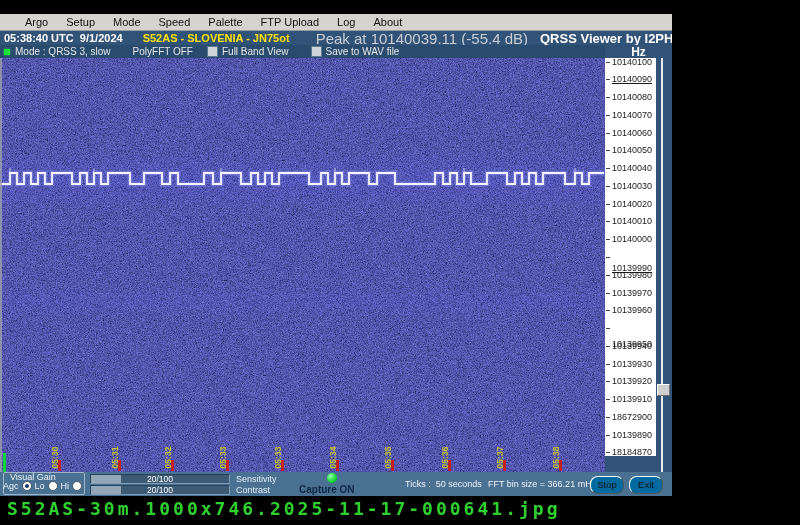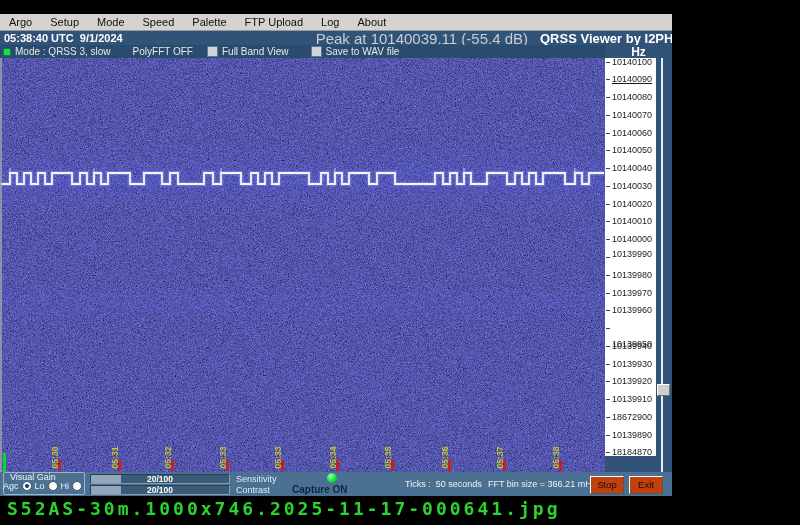--- a/index.html
+++ b/index.html
@@ -3,21 +3,21 @@
 <meta charset="utf-8">
 <title>QRSS Viewer</title>
 <style>
   html,body{margin:0;padding:0;}
   body{width:800px;height:525px;background:#000;position:relative;overflow:hidden;
        font-family:"Liberation Sans",sans-serif;-webkit-font-smoothing:none;}
   #app{position:absolute;left:0;top:14px;width:672px;height:481px;background:#315377;}
 
   
   .menubar{height:16px;background:#d6d3ce;border-bottom:1px solid #9a9a9a;
-           display:flex;align-items:center;font-size:11px;color:#101010;}
+           display:flex;align-items:center;font-size:11px;color:#101010;padding-left:16px;}
   .menu-item{padding:0 9px;cursor:default;white-space:nowrap;}
 
   
   .infobar{height:14px;background:#315377;display:flex;align-items:center;font-size:11px;}
   .dt{color:#fff;font-weight:bold;margin-left:4px;white-space:pre;}
   .station{color:#ffe400;font-weight:bold;margin-left:20px;white-space:pre;}
   .peak{color:#c9cdd6;font-size:15px;margin-left:auto;white-space:pre;}
   .apptitle{color:#fff;font-weight:bold;font-size:13px;margin-left:12px;margin-right:0px;white-space:nowrap;overflow:hidden;width:132px;}
 
   
@@ -55,30 +55,30 @@
   
   .controls{height:24px;background:#4a7191;position:relative;font-size:9px;color:#eef3f7;}
   .vg-box{position:absolute;left:3px;top:0px;width:80px;height:21px;border:1px solid #9fb4c6;border-radius:2px;}
   .vg-label{position:absolute;left:4px;top:-1px;font-size:9px;background:transparent;padding:0 2px;color:#f0f4f8;}
   .vg-row{position:absolute;left:3px;top:9px;display:flex;align-items:center;gap:3px;font-size:9px;}
   .radio{width:8px;height:8px;border-radius:50%;background:#fdfdfd;border:1px solid #47586b;position:relative;}
   .radio.sel::after{content:"";position:absolute;left:2px;top:2px;width:4px;height:4px;border-radius:50%;background:#123a66;}
   .slider{position:absolute;left:90px;width:138px;height:8px;background:#3c5a74;
           border-top:1px solid #24415c;border-left:1px solid #24415c;border-bottom:1px solid #7e9cb6;border-right:1px solid #7e9cb6;}
   .slider .fill{position:absolute;left:0;top:0;height:100%;width:22%;background:#93a7b8;}
-  .slider .val{position:absolute;width:100%;text-align:center;top:-1px;font-size:8.5px;color:#fff;font-weight:bold;}
+  .slider .val{position:absolute;width:100%;text-align:center;top:-1px;font-size:8.5px;color:#fff;}
   .sl-lab{position:absolute;left:236px;color:#e4ebf1;}
   .led-dot{position:absolute;left:327px;top:1px;width:10px;height:10px;border-radius:50%;
            background:radial-gradient(circle at 35% 30%,#8dffa8,#11d934 60%,#0a8f22);}
-  .capture{position:absolute;left:292px;top:12px;font-weight:bold;color:#0d2742;font-size:10px;white-space:pre;}
+  .capture{position:absolute;left:299px;top:12px;font-weight:bold;color:#0d2742;font-size:10px;white-space:pre;}
   .ticks-info{position:absolute;left:405px;top:7px;white-space:pre;}
   .fft-info{position:absolute;left:488px;top:7px;white-space:pre;}
-  .btn{position:absolute;top:4px;width:32px;height:16px;background:#c2410c;color:#101010;
+  .btn{position:absolute;top:4px;width:32px;height:16px;background:#0369a1;color:#101010;
        font-size:9.5px;text-align:center;line-height:15px;
-       border-top:1px solid #fff;border-left:1px solid #fff;border-right:1px solid #555;border-bottom:1px solid #555;}
+       border-top:1px solid #fff;border-left:1px solid #fff;border-right:1px solid #555;border-bottom:1px solid #555;border-radius:8px;}
   .btn-stop{left:590px;} .btn-exit{left:629px;}
 
   
   .caption{position:absolute;left:7px;top:498px;font-family:"DejaVu Sans Mono",monospace;
            font-size:18px;font-weight:600;color:#2ed22e;letter-spacing:3px;white-space:pre;}
 </style>
 </head>
 <body>
 
 <div id="app">
@@ -89,20 +89,21 @@
       <span class="menu-item">Mode</span>
       <span class="menu-item">Speed</span>
       <span class="menu-item">Palette</span>
       <span class="menu-item">FTP Upload</span>
       <span class="menu-item">Log</span>
       <span class="menu-item">About</span>
     </div>
 
   <div class="infobar">
     <span class="dt">05:38:40 UTC  9/1/2024</span>
+    <span class="station">S52AS - SLOVENIA - JN75ot</span>
     <span class="peak">Peak at 10140039.11 (-55.4 dB)</span>
     <span class="apptitle">QRSS Viewer by I2PHD</span>
   </div>
 
   <div class="row2">
     <div class="modebar">
       <span class="led-sq"></span>
       <span class="mode-text">Mode : QRSS 3, slow</span>
       <span class="polyfft">PolyFFT OFF</span>
       <span class="chk"></span>
@@ -187,21 +188,21 @@
           <div class="freq-label" style="top: 105.12px;">10140040</div>
           <div class="freq-tick" style="top: 127.89px;"></div>
           <div class="freq-label" style="top: 122.89px;">10140030</div>
           <div class="freq-tick" style="top: 145.66px;"></div>
           <div class="freq-label" style="top: 140.66px;">10140020</div>
           <div class="freq-tick" style="top: 163.43px;"></div>
           <div class="freq-label" style="top: 158.43px;">10140010</div>
           <div class="freq-tick" style="top: 181.2px;"></div>
           <div class="freq-label" style="top: 176.2px;">10140000</div>
           <div class="freq-tick" style="top: 198.97px;"></div>
-          <div class="freq-label" style="top: 191px;">10139990</div>
+          <div class="freq-label" style="top: 205px; text-decoration: underline;">10139990</div>
           <div class="freq-tick" style="top: 216.74px;"></div>
           <div class="freq-label" style="top: 211.74px;">10139980</div>
           <div class="freq-tick" style="top: 234.51px;"></div>
           <div class="freq-label" style="top: 229.51px;">10139970</div>
           <div class="freq-tick" style="top: 252.28px;"></div>
           <div class="freq-label" style="top: 247.28px;">10139960</div>
           <div class="freq-tick" style="top: 270.05px;"></div>
           <div class="freq-label" style="top: 281px;">10139950</div>
           <div class="freq-tick" style="top: 287.82px;"></div>
           <div class="freq-label" style="top: 282.82px;">10139940</div>

